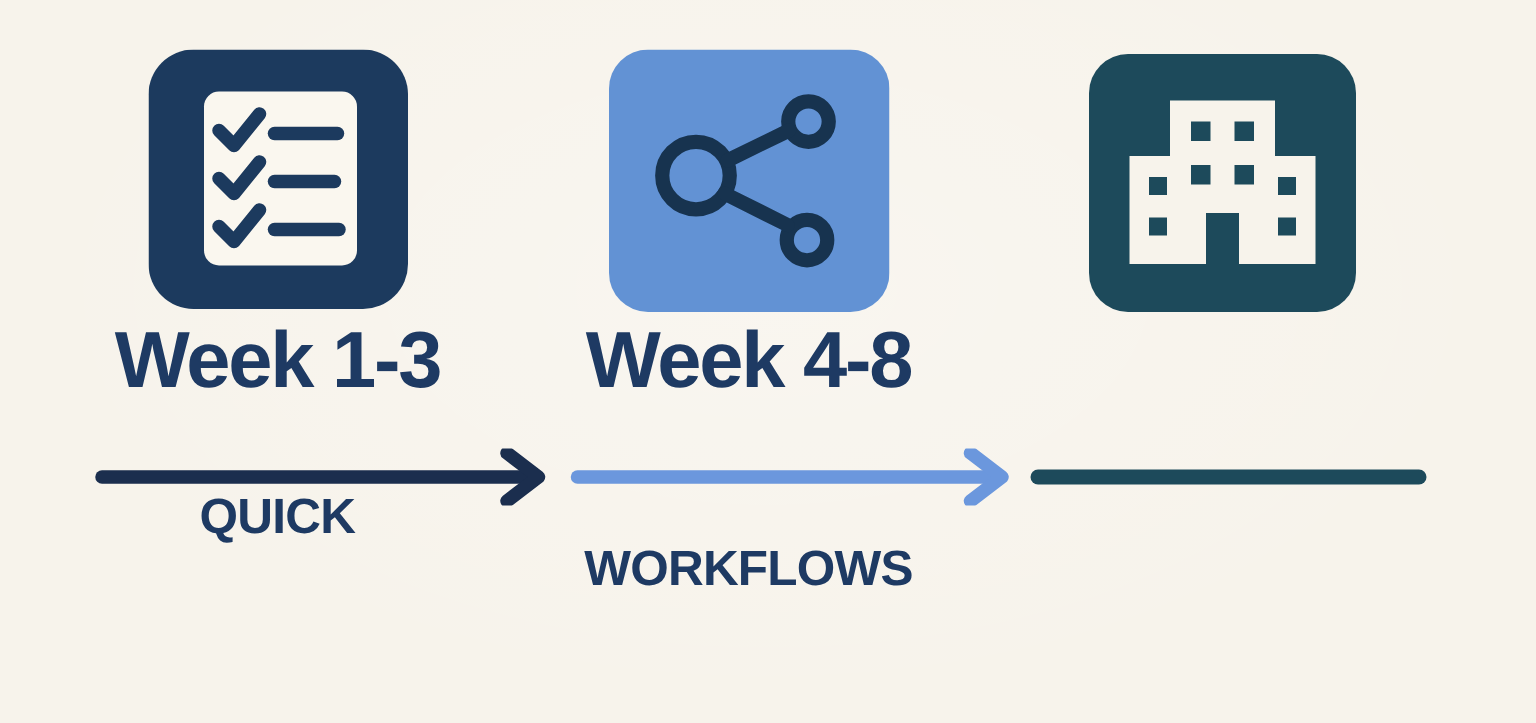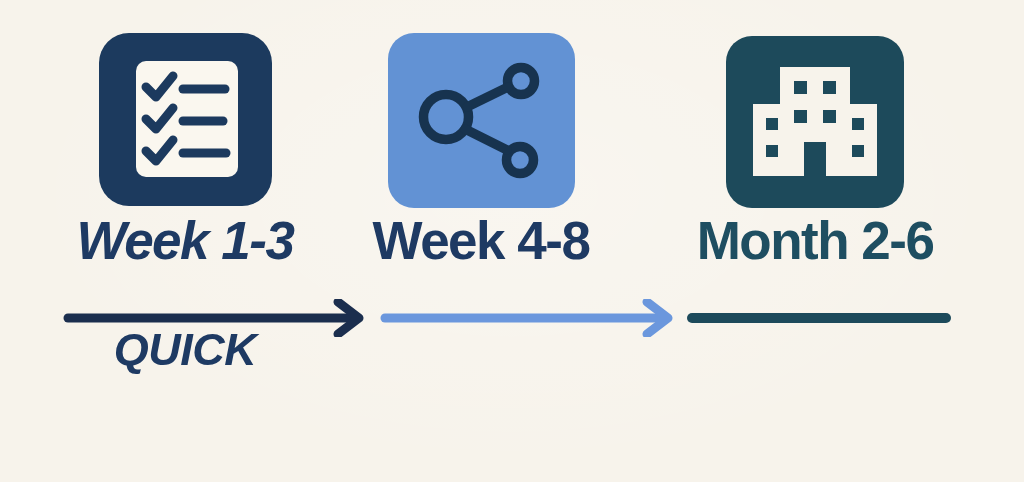--- a/index.html
+++ b/index.html
@@ -10,33 +10,33 @@
   }
   *{box-sizing:border-box; margin:0; padding:0;}
   html,body{width:1024px; height:482px; overflow:hidden;}
   body{
     background:var(--cream);
     font-family:"Liberation Sans","DejaVu Sans",sans-serif;
     position:relative;
   }
   .canvas{position:absolute; inset:0; background:radial-gradient(ellipse at 50% 40%, rgba(255,255,255,.25), rgba(0,0,0,0) 70%);}
   .col{position:absolute; top:0; width:330px; text-align:center;}
-  .col-1{left:20px;font-style:italic;}
-  .col-2{left:316px;}
+  .col-1{left:20px;}
+  .col-2{left:334px;}
   .col-3{left:650px;}
   .icon-wrap{height:208px; display:flex; align-items:flex-start; justify-content:center; padding-top:33px;}
   .timeframe{
     margin-top:2px;
     font-size:53px; font-weight:700; letter-spacing:-1.5px;
     color:var(--navy); white-space:nowrap;
   }
   .col-3 .timeframe{color:var(--teal);}
   .phase-label{
     margin-top:55px;
-    font-size:45px; font-weight:700; line-height:1.07; letter-spacing:-0.5px;
+    font-size:33px; font-weight:700; line-height:1.07; letter-spacing:-0.5px;
     color:var(--navy); text-transform:uppercase; white-space:nowrap;
   }
   .col-3 .phase-label{color:var(--teal);}
   .connector{position:absolute; top:299px; height:38px;}
   .connector svg{display:block;}
   #conn1{left:60px; width:310px;}
   #conn2{left:377px; width:305px;}
   #conn3{left:684px; width:270px;}
 </style>
 </head>
@@ -70,21 +70,21 @@
         <g stroke="#17334f" stroke-width="9.5" stroke-linecap="round" fill="none">
           <circle cx="58" cy="84" r="22.5"></circle>
           <circle cx="133" cy="48" r="13.5"></circle>
           <circle cx="132" cy="127" r="13.5"></circle>
           <path d="M79,74 L120,54"></path>
           <path d="M77,96 L119,117"></path>
         </g>
       </svg>
     </div>
     <div class="timeframe">Week 4-8</div>
-    <div class="phase-label"><br></div>
+    <div class="phase-label"><br><span>WORKFLOWS</span></div>
   </div>
 
   <div class="col col-3">
     <div class="icon-wrap">
       <svg width="178" height="172" viewBox="0 0 178 172" style="margin-top:3px;">
         <rect x="0" y="0" width="178" height="172" rx="26" fill="var(--teal-fill)"></rect>
         <g fill="var(--cream)">
           <rect x="27" y="68" width="40" height="72"></rect>
           <rect x="111" y="68" width="40" height="72"></rect>
           <rect x="54" y="31" width="70" height="109"></rect>
@@ -95,21 +95,20 @@
           <rect x="68" y="74" width="13" height="13"></rect>
           <rect x="97" y="74" width="13" height="13"></rect>
           <rect x="40" y="82" width="12" height="12"></rect>
           <rect x="40" y="109" width="12" height="12"></rect>
           <rect x="126" y="82" width="12" height="12"></rect>
           <rect x="126" y="109" width="12" height="12"></rect>
           <rect x="78" y="106" width="22" height="34"></rect>
         </g>
       </svg>
     </div>
-    <div class="timeframe">Month 2-6</div>
   </div>
 
   <div class="connector" id="conn1">
     <svg width="310" height="38" viewBox="0 0 310 38">
       <g stroke="var(--navy-arrow)" stroke-width="9" stroke-linecap="round" stroke-linejoin="round" fill="none">
         <path d="M8,19 H296"></path>
         <polyline points="278,3 299,19 278,35"></polyline>
       </g>
     </svg>
   </div>

